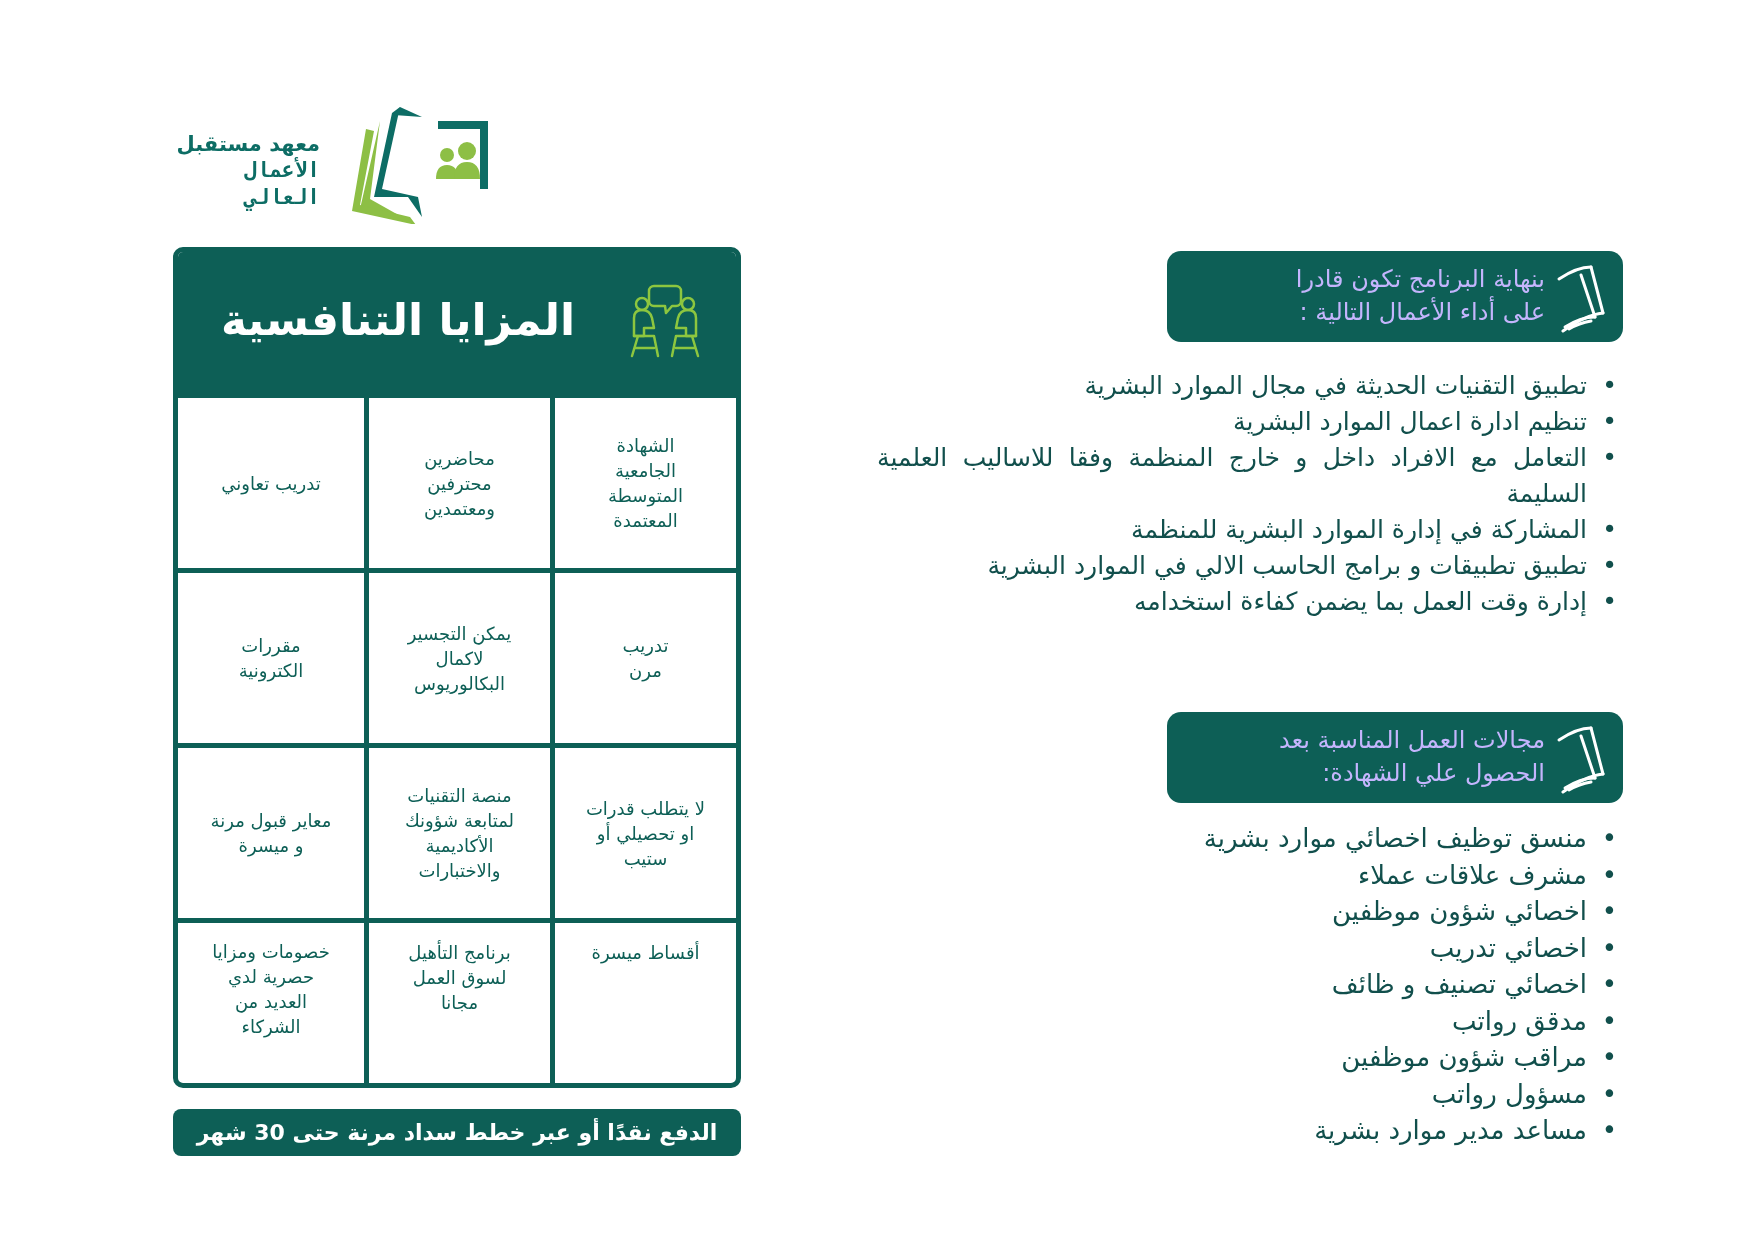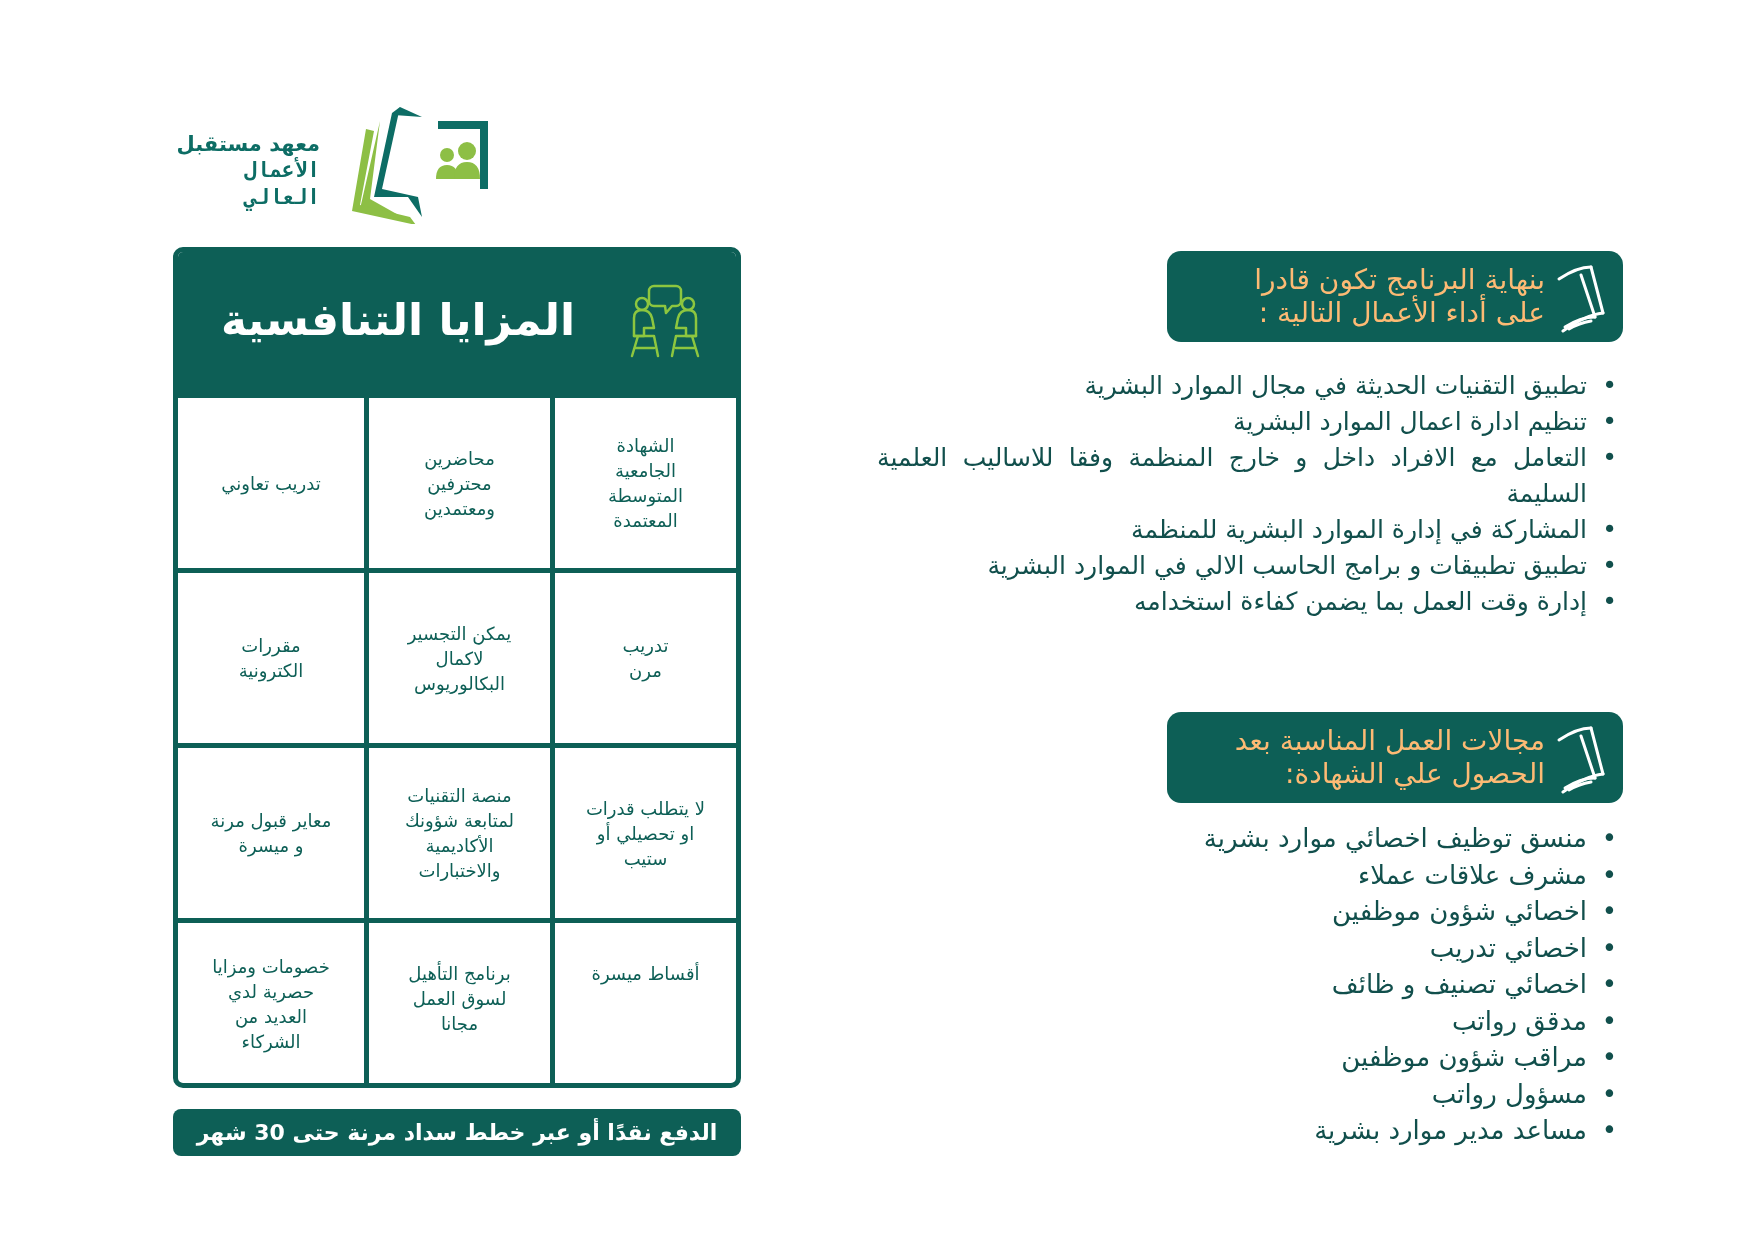--- a/index.html
+++ b/index.html
@@ -21,31 +21,31 @@
   .card-title { position: absolute; left: 0; top: 38px; width: 440px; text-align: center; direction: rtl;
     color: #ffffff; font-size: 44px; font-weight: bold; line-height: 60px; }
   .card-icon { position: absolute; right: 30px; top: 28px; width: 82px; height: 82px; }
   .grid { position: absolute; left: 0; top: 141px; width: 100%; height: 695px;
     display: grid; grid-template-columns: 1fr 1fr 1fr; grid-template-rows: 175px 175px 175px 170px;
     direction: rtl; }
   .cell { border-left: 5px solid #0d5f56; border-top: 5px solid #0d5f56;
     display: flex; align-items: center; justify-content: center; text-align: center;
     padding: 8px 14px; font-size: 18px; line-height: 25px; color: #0d5f56; direction: rtl; white-space: pre-line; }
   .cell:nth-child(3n) { border-left: none; }
-  .cell.top { align-items: flex-start; padding-top: 38px; }
+  .cell.top { align-items: flex-start; padding-top: 17px; }
 
   .pay-pill { position: absolute; left: 173px; top: 1109px; width: 568px; height: 47px;
     background: #0d5f56; border-radius: 8px; color: #fff; direction: rtl; text-align: center;
     font-size: 22px; font-weight: bold; line-height: 47px; }
 
   
   .sec-head { position: absolute; left: 1167px; width: 456px; height: 91px; background: #0d5f56;
     border-radius: 14px; }
   .sec-head .txt { position: absolute; right: 78px; top: 12px; direction: rtl; text-align: right;
-    color: #fdba74; font-size: 28px; line-height: 33px; white-space: pre-line; }
+    color: #c4b5fd; font-size: 24px; line-height: 33px; white-space: pre-line; }
   .sec-head .book { position: absolute; right: 12px; top: 10px; width: 60px; height: 72px; }
 
   .list { position: absolute; direction: rtl; list-style: none; color: #114f4c; font-weight: normal; }
   .list li { position: relative; padding-right: 30px; text-align: right; }
   .list li::before { content: "•"; position: absolute; right: 0; top: 0; font-weight: normal; }
   .list1 { right: 137px; top: 368px; width: 740px; font-size: 25px; line-height: 36px; }
   .list1 li.wrap { text-align: justify; text-align-last: right; }
   .list2 { right: 137px; top: 820px; width: 460px; font-size: 26px; line-height: 36.5px; }
 </style>
 </head>
@@ -108,21 +108,21 @@
     <div class="cell">منصة التقنيات
 لمتابعة شؤونك
 الأكاديمية
 والاختبارات</div>
     <div class="cell">معاير قبول مرنة
 و ميسرة</div>
     <div class="cell top">أقساط ميسرة</div>
     <div class="cell top">برنامج التأهيل
 لسوق العمل
 مجانا</div>
-    <div class="cell top" style="padding-top:31px">خصومات ومزايا
+    <div class="cell top" style="padding-top:16px">خصومات ومزايا
 حصرية لدي
 العديد من
 الشركاء</div>
   </div>
 </div>
 
 <div class="pay-pill">الدفع نقدًا أو عبر خطط سداد مرنة حتى 30 شهر</div>
 
 <div class="sec-head" style="top:251px">
   <div class="txt">بنهاية البرنامج تكون قادرا

